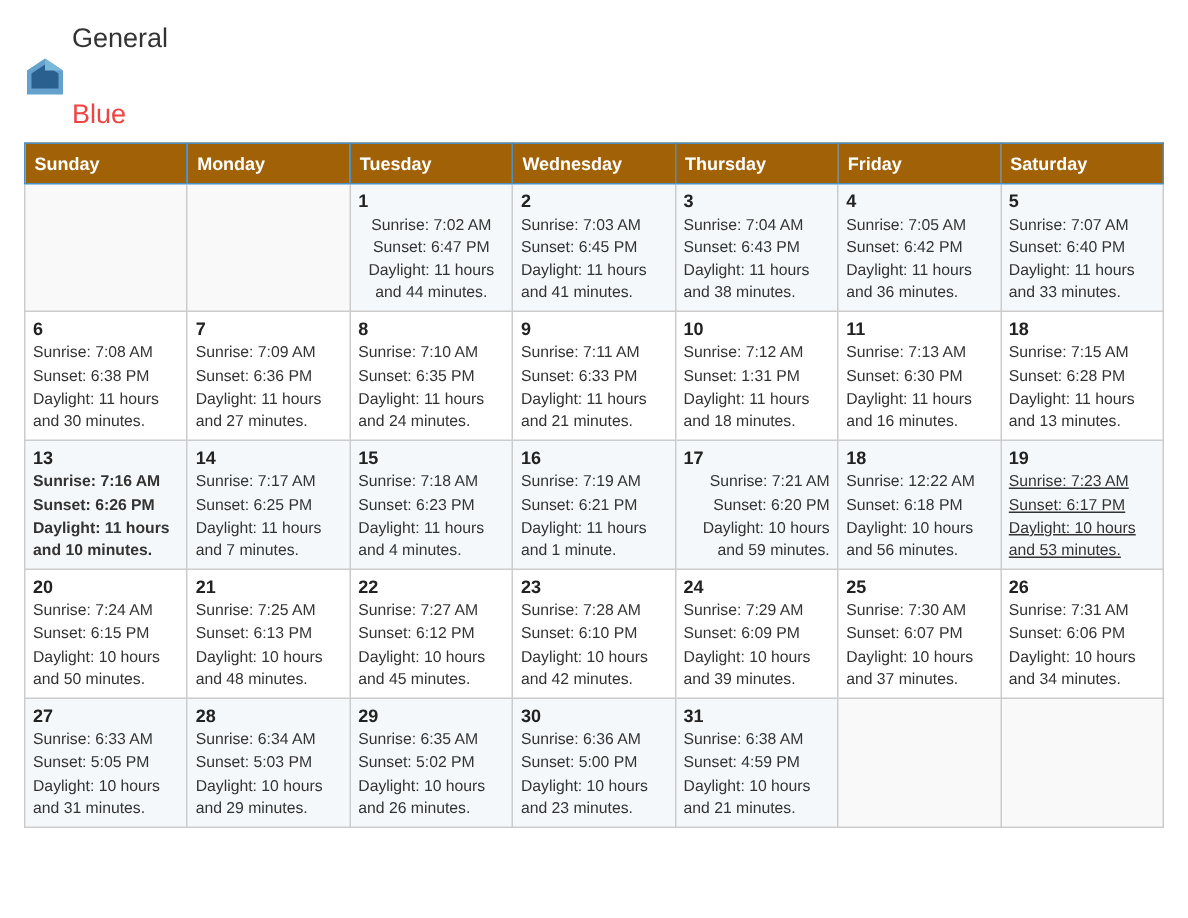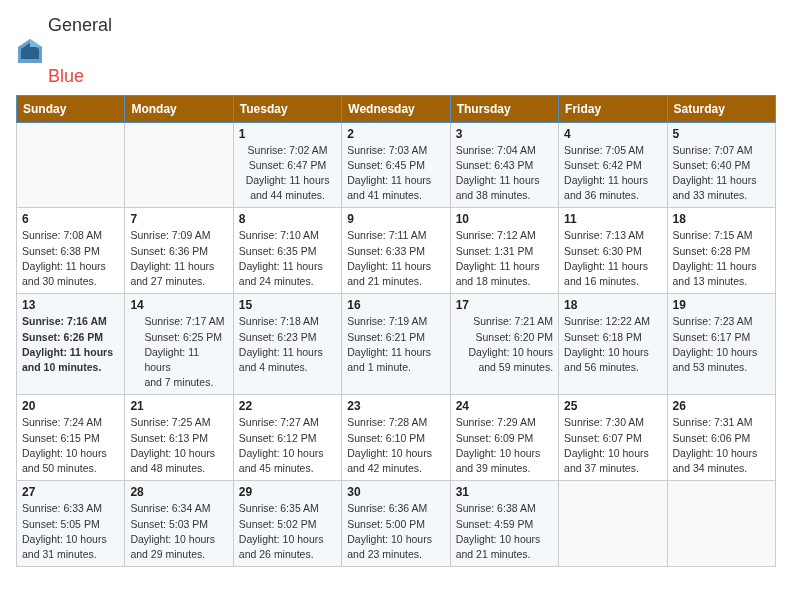--- a/index.html
+++ b/index.html
@@ -215,21 +215,21 @@
       <tr>
         <td>
           <span class="day-number">13</span>
           <div class="day-info" style="white-space: pre-line; font-weight: bold;">Sunrise: 7:16 AM
 Sunset: 6:26 PM
 Daylight: 11 hours
 and 10 minutes.</div>
         </td>
         <td>
           <span class="day-number">14</span>
-          <div class="day-info" style="white-space: pre-line; margin-left: 14px;">Sunrise: 7:17 AM
+          <div class="day-info" style="white-space: pre-line;">Sunrise: 7:17 AM
 Sunset: 6:25 PM
 Daylight: 11 hours
 and 7 minutes.</div>
         </td>
         <td>
           <span class="day-number">15</span>
           <div class="day-info" style="white-space: pre-line;">Sunrise: 7:18 AM
 Sunset: 6:23 PM
 Daylight: 11 hours
 and 4 minutes.</div>
@@ -250,21 +250,21 @@
         </td>
         <td>
           <span class="day-number">18</span>
           <div class="day-info" style="white-space: pre-line;">Sunrise: 12:22 AM
 Sunset: 6:18 PM
 Daylight: 10 hours
 and 56 minutes.</div>
         </td>
         <td>
           <span class="day-number">19</span>
-          <div class="day-info" style="white-space: pre-line;">Sunrise: 7:23 AM
+          <div class="day-info" style="white-space: pre-line; text-decoration: underline;">Sunrise: 7:23 AM
 Sunset: 6:17 PM
 Daylight: 10 hours
 and 53 minutes.</div>
         </td>
       </tr>
       <tr>
         <td>
           <span class="day-number">20</span>
           <div class="day-info" style="white-space: pre-line;">Sunrise: 7:24 AM
 Sunset: 6:15 PM

